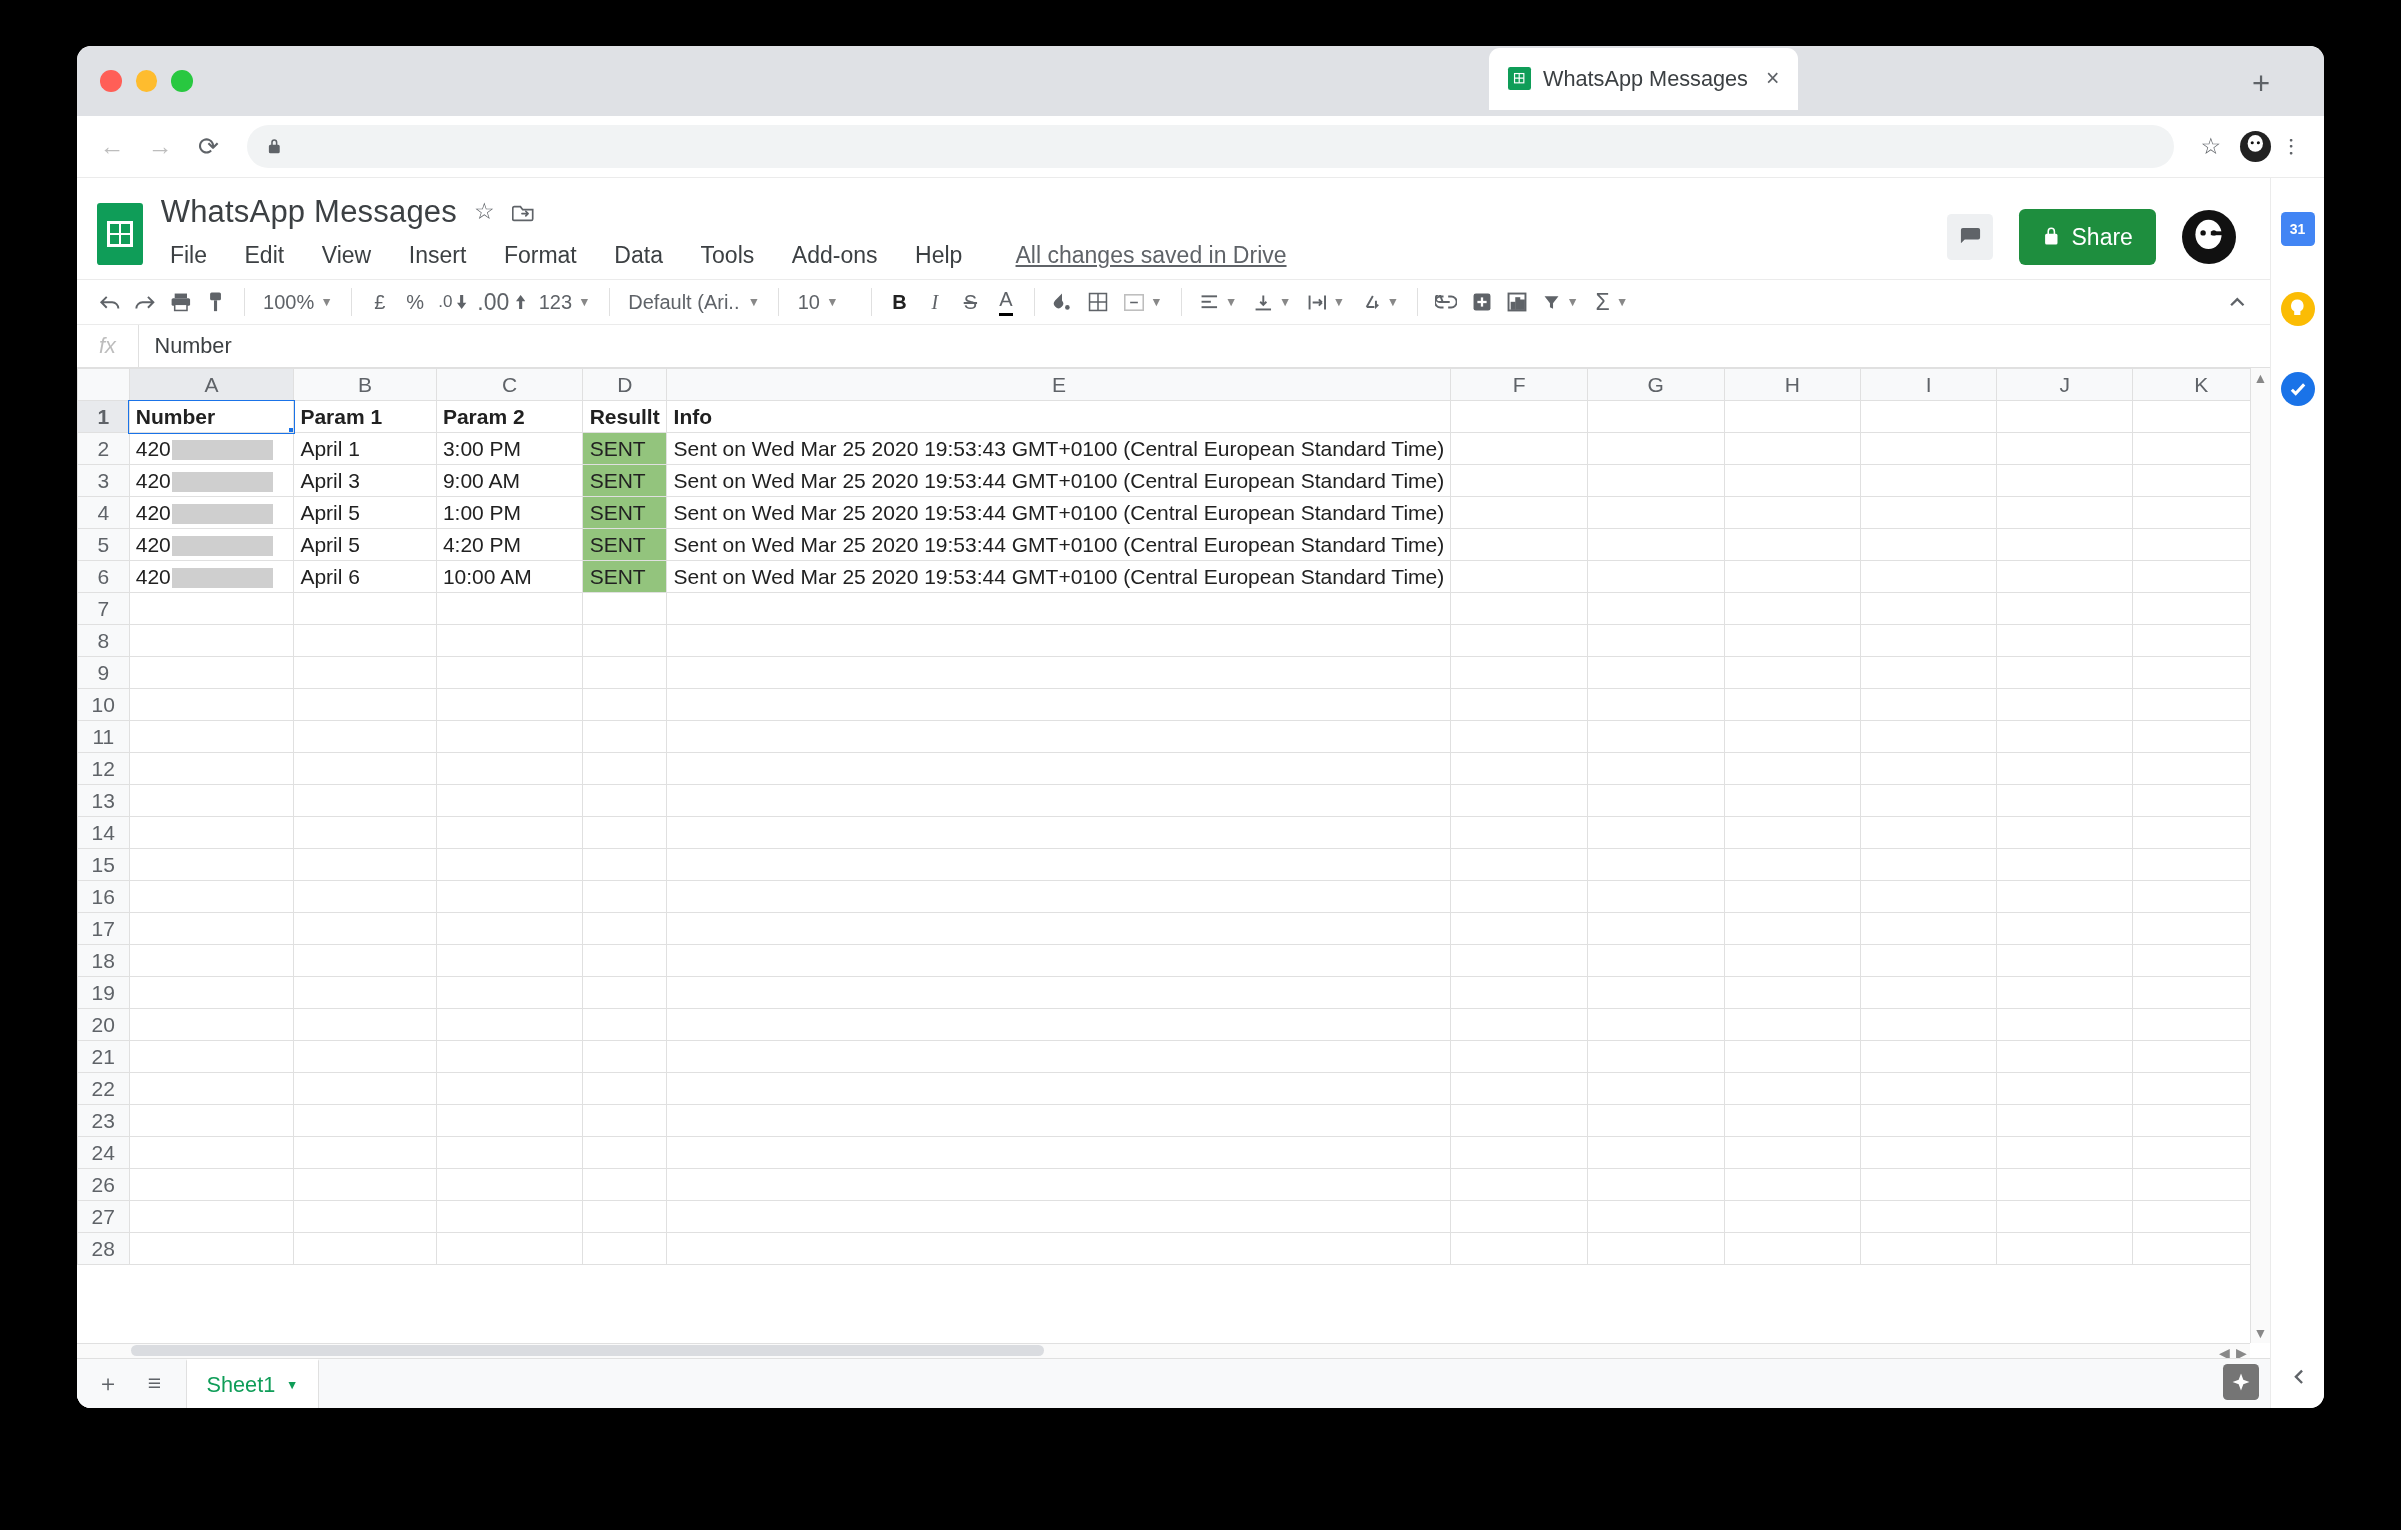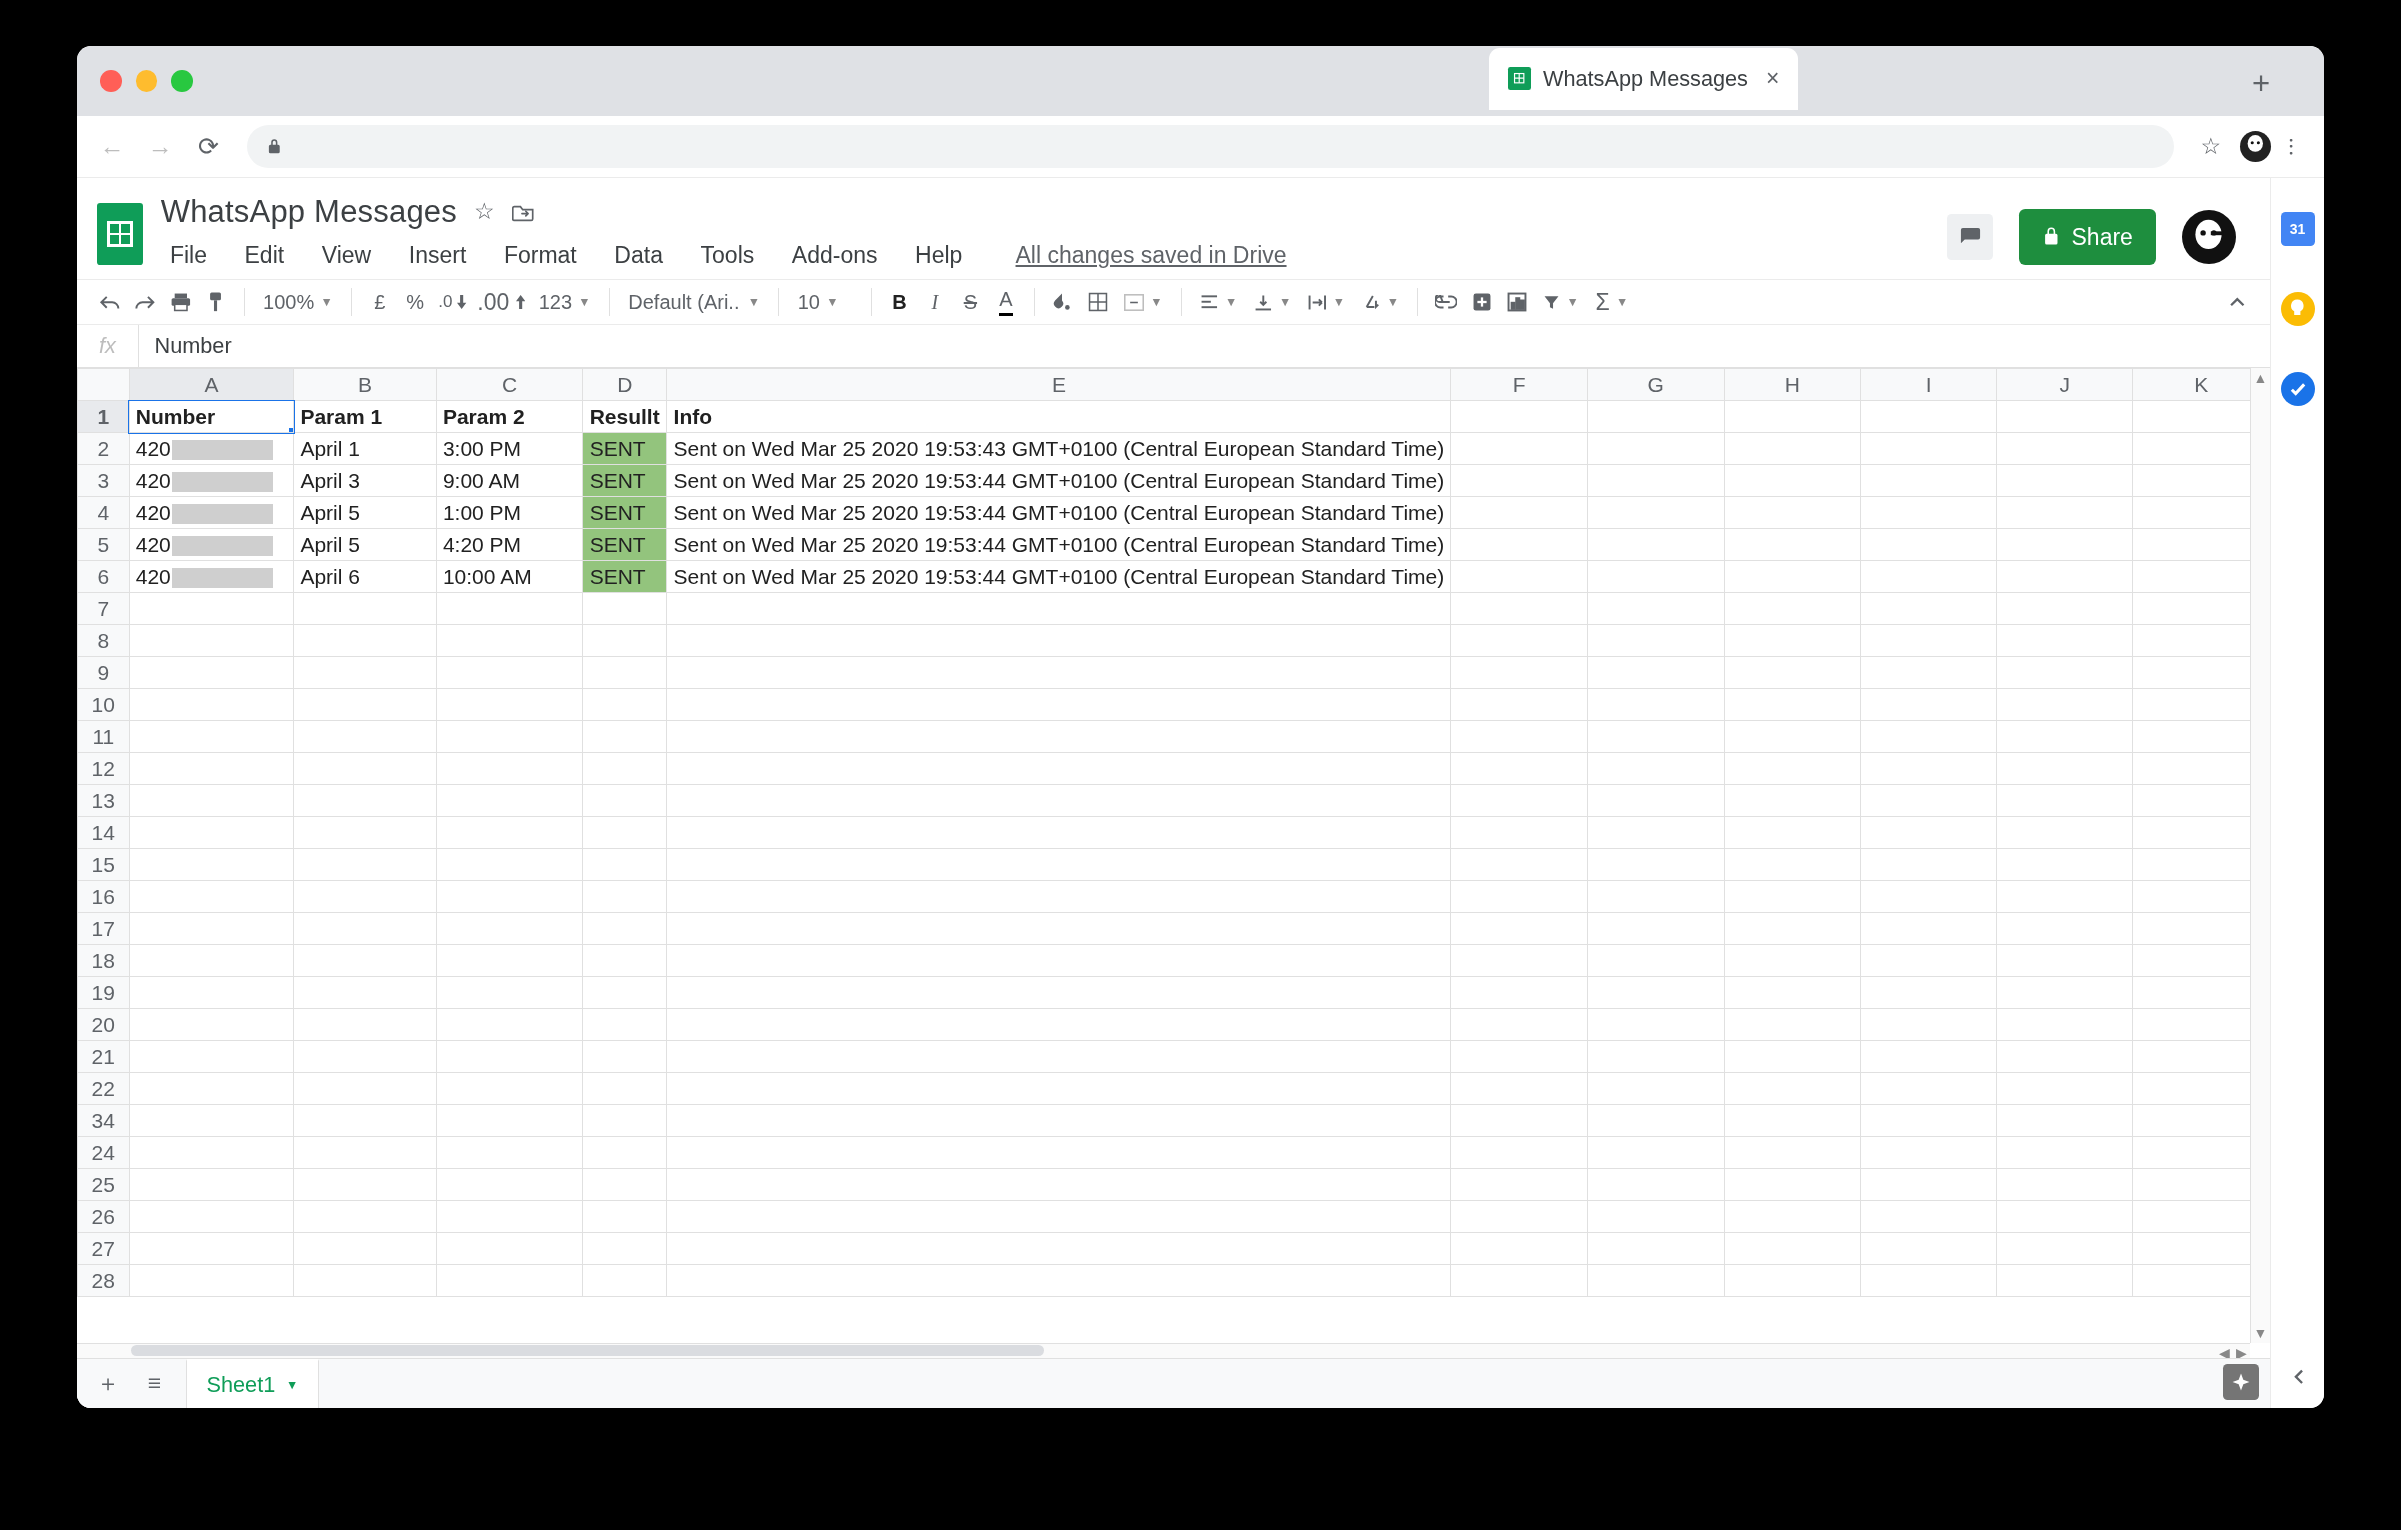--- a/index.html
+++ b/index.html
@@ -687,49 +687,35 @@
                 <td></td>
                 <td></td>
                 <td></td>
                 <td></td>
                 <td></td>
                 <td></td>
                 <td></td>
                 <td></td>
               </tr>
               <tr>
-                <td class="rowhdr">34</td>
+                <td class="rowhdr">23</td>
                 <td></td>
                 <td></td>
                 <td></td>
                 <td></td>
                 <td></td>
                 <td></td>
                 <td></td>
                 <td></td>
                 <td></td>
                 <td></td>
                 <td></td>
               </tr>
               <tr>
                 <td class="rowhdr">24</td>
-                <td></td>
-                <td></td>
-                <td></td>
-                <td></td>
-                <td></td>
-                <td></td>
-                <td></td>
-                <td></td>
-                <td></td>
-                <td></td>
-                <td></td>
-              </tr>
-              <tr>
-                <td class="rowhdr">25</td>
                 <td></td>
                 <td></td>
                 <td></td>
                 <td></td>
                 <td></td>
                 <td></td>
                 <td></td>
                 <td></td>
                 <td></td>
                 <td></td>

